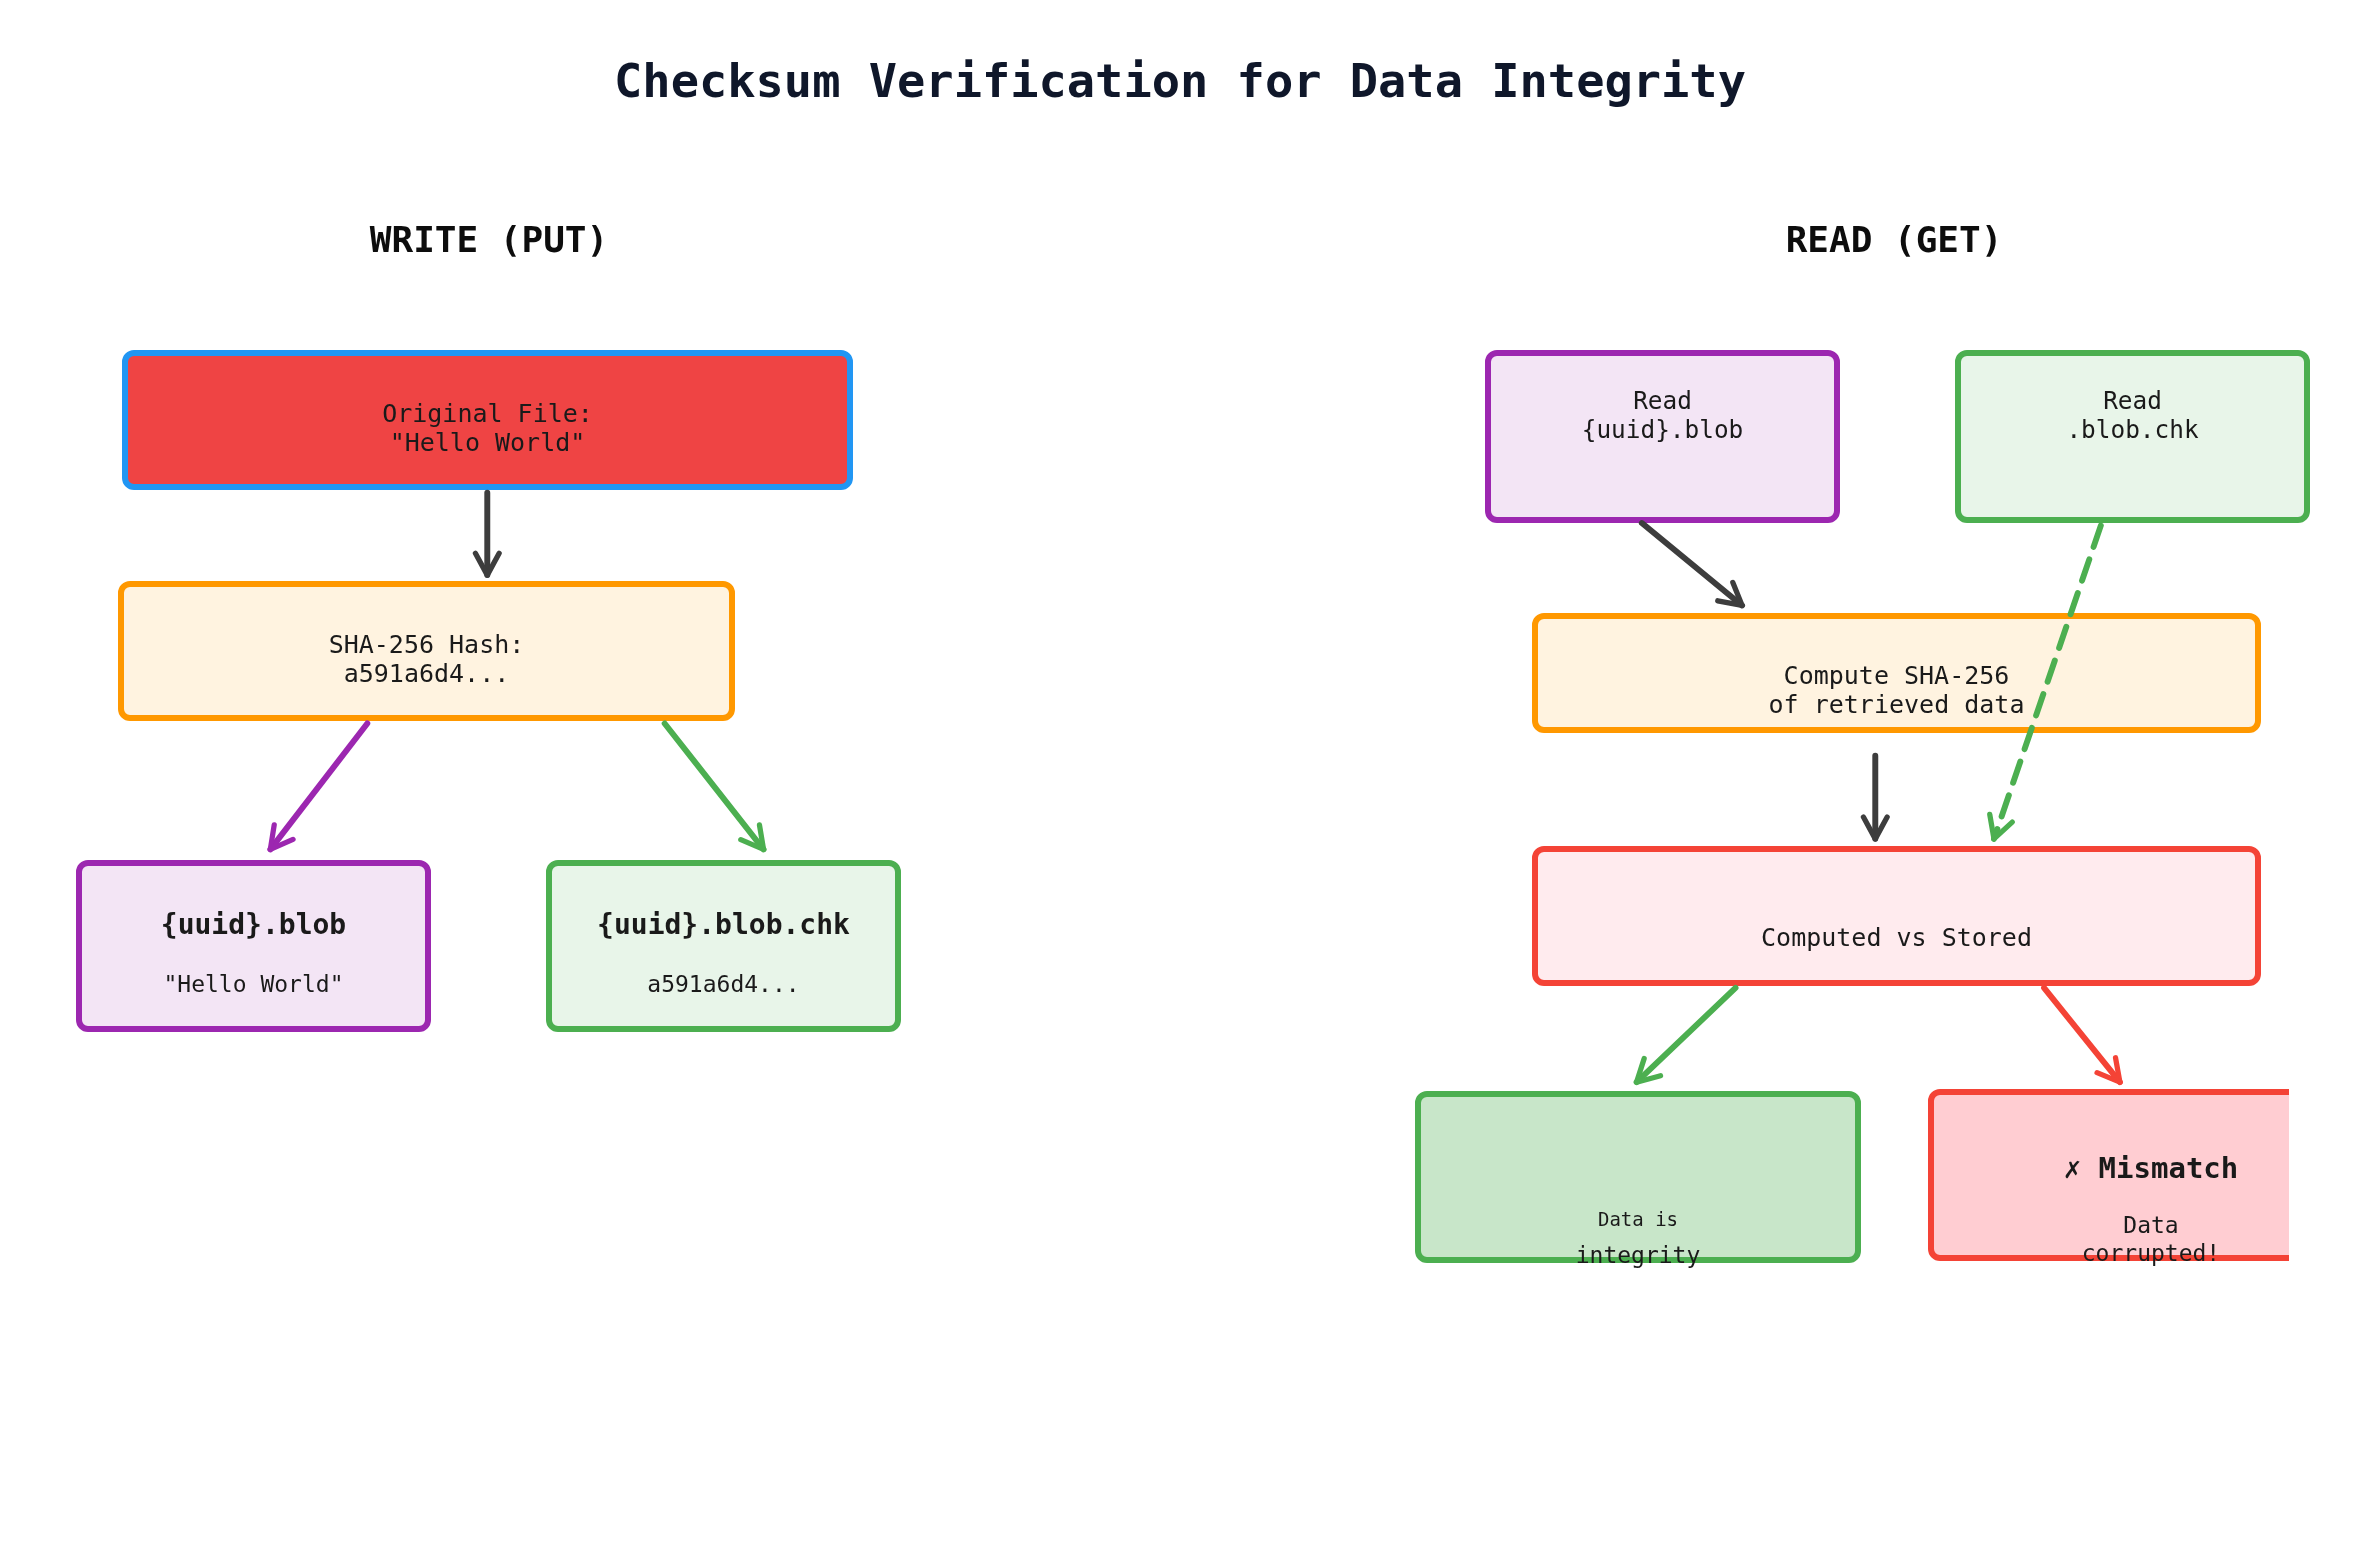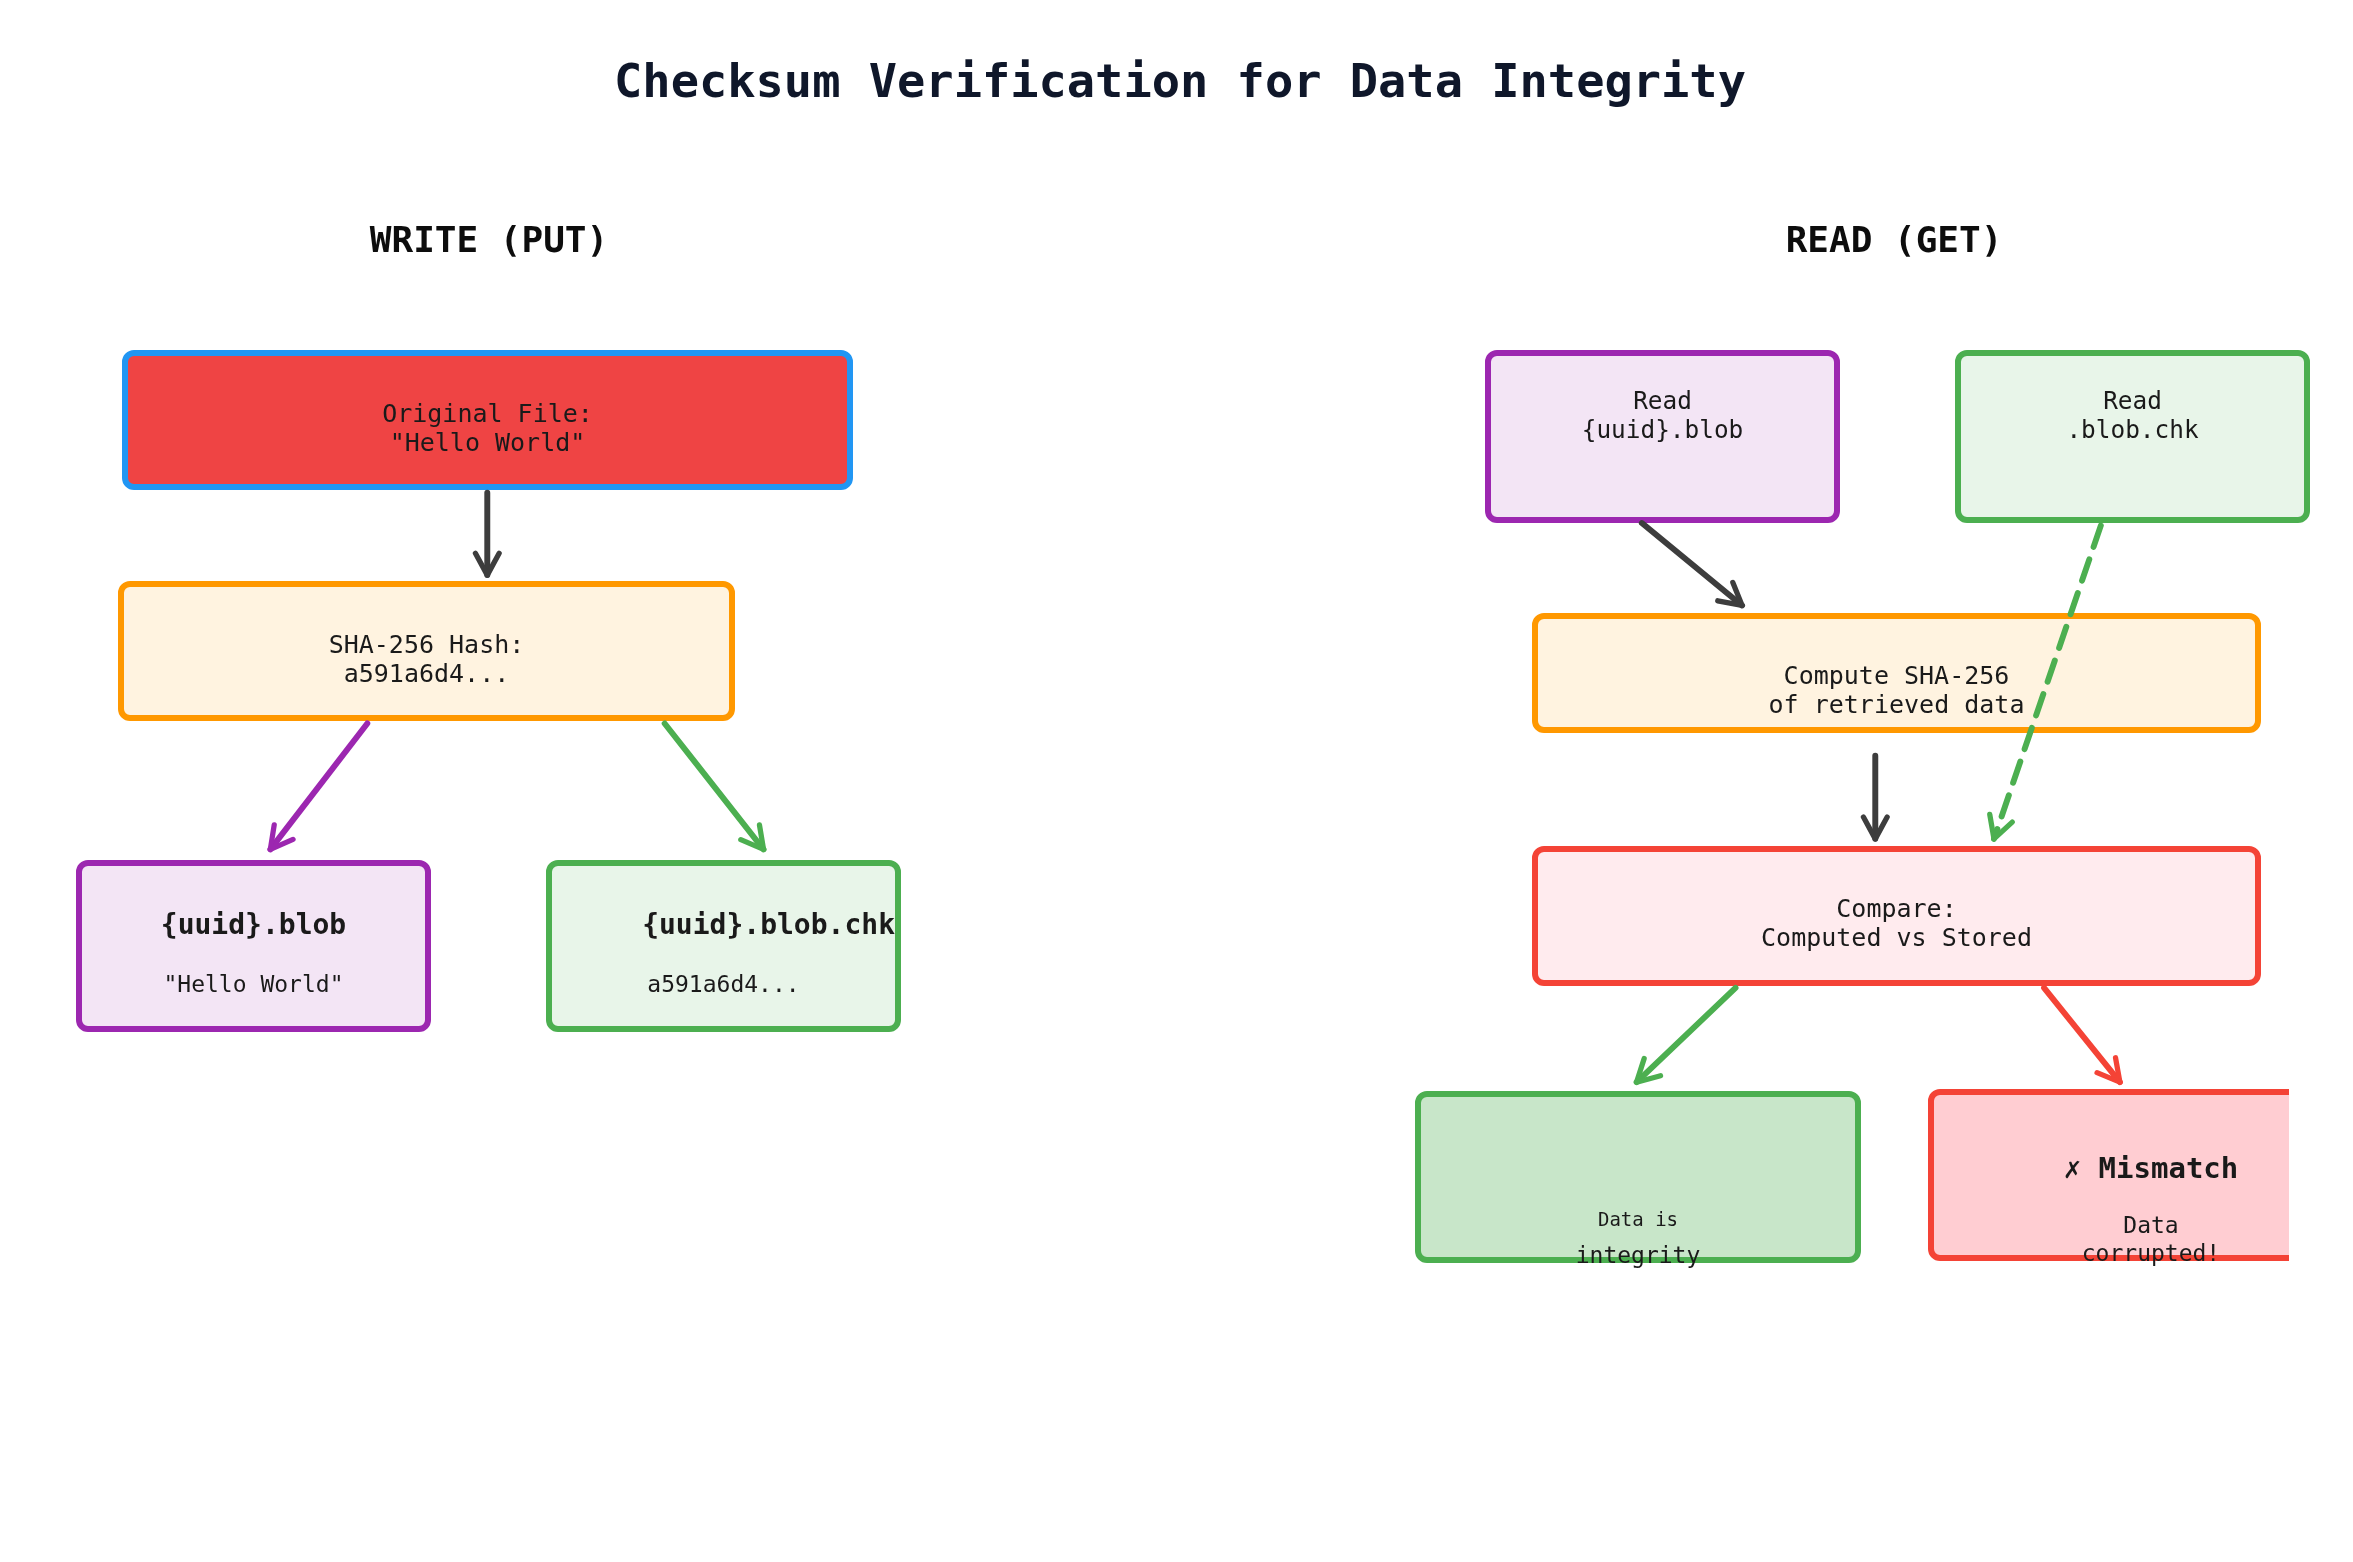--- a/index.html
+++ b/index.html
@@ -69,37 +69,36 @@
     </div>
     <div class="node" style="left: 118px; top: 581px; width: 617px; height: 140px; border-color: rgb(255, 152, 0); background: rgb(255, 243, 224);">
       <div class="ln" style="top: 57px; font-size: 25px;">SHA-256 Hash:</div>
       <div class="ln" style="top: 86px; font-size: 25px;">a591a6d4...</div>
     </div>
     <div class="node" style="left: 76px; top: 860px; width: 355px; height: 172px; border-color: rgb(156, 39, 176); background: rgb(243, 229, 245);">
       <div class="ln b" style="top: 58px; font-size: 28px;">{uuid}.blob</div>
       <div class="ln" style="top: 118px; font-size: 23px;">"Hello World"</div>
     </div>
     <div class="node" style="left: 546px; top: 860px; width: 355px; height: 172px; border-color: rgb(76, 175, 80); background: rgb(232, 245, 233);">
-      <div class="ln b" style="top: 58px; font-size: 28px; text-align: right;">{uuid}.blob.chk</div>
+      <div class="ln b" style="top: 58px; font-size: 28px;">{uuid}.blob.chk</div>
       <div class="ln" style="top: 118px; font-size: 23px;">a591a6d4...</div>
     </div>
     <div class="node" style="left: 1485px; top: 350px; width: 355px; height: 173px; border-color: rgb(156, 39, 176); background: rgb(243, 229, 245);">
       <div class="ln" style="top: 44px; font-size: 24.4px;">Read</div>
       <div class="ln" style="top: 73px; font-size: 24.4px;">{uuid}.blob</div>
     </div>
     <div class="node" style="left: 1955px; top: 350px; width: 355px; height: 173px; border-color: rgb(76, 175, 80); background: rgb(232, 245, 233);">
       <div class="ln" style="top: 44px; font-size: 24.4px;">Read</div>
       <div class="ln" style="top: 73px; font-size: 24.4px;">.blob.chk</div>
     </div>
     <div class="node" style="left: 1532px; top: 613px; width: 729px; height: 120px; border-color: rgb(255, 152, 0); background: rgb(255, 243, 224);">
       <div class="ln" style="top: 56px; font-size: 25px;">Compute SHA-256</div>
       <div class="ln" style="top: 85px; font-size: 25px;">of retrieved data</div>
     </div>
     <div class="node" style="left: 1532px; top: 846px; width: 729px; height: 140px; border-color: rgb(244, 67, 54); background: rgb(255, 235, 238);">
-      <div class="ln" style="top: 56px; font-size: 25px;">Compare:</div>
       <div class="ln" style="top: 85px; font-size: 25px;">Computed vs Stored</div>
     </div>
     <div class="node" style="left: 1415px; top: 1091px; width: 446px; height: 172px; border-color: rgb(76, 175, 80); background: rgb(200, 230, 201);">
       <div class="ln" style="top: 122px; font-size: 19px;">Data is</div>
       <div class="ln" style="top: 158px; font-size: 23px;">integrity</div>
     </div>
     <div class="clip" style="left: 1928px; top: 1089px; width: 322px; height: 177px; padding-left: 39px;">
       <div class="node" style="left: 0px; top: 0px; width: 446px; height: 172px; border-color: rgb(244, 67, 54); background: rgb(255, 205, 210);">
         <div class="ln b" style="top: 73px; font-size: 29px;">✗ Mismatch</div>
         <div class="ln" style="top: 130px; font-size: 23px;">Data</div>

